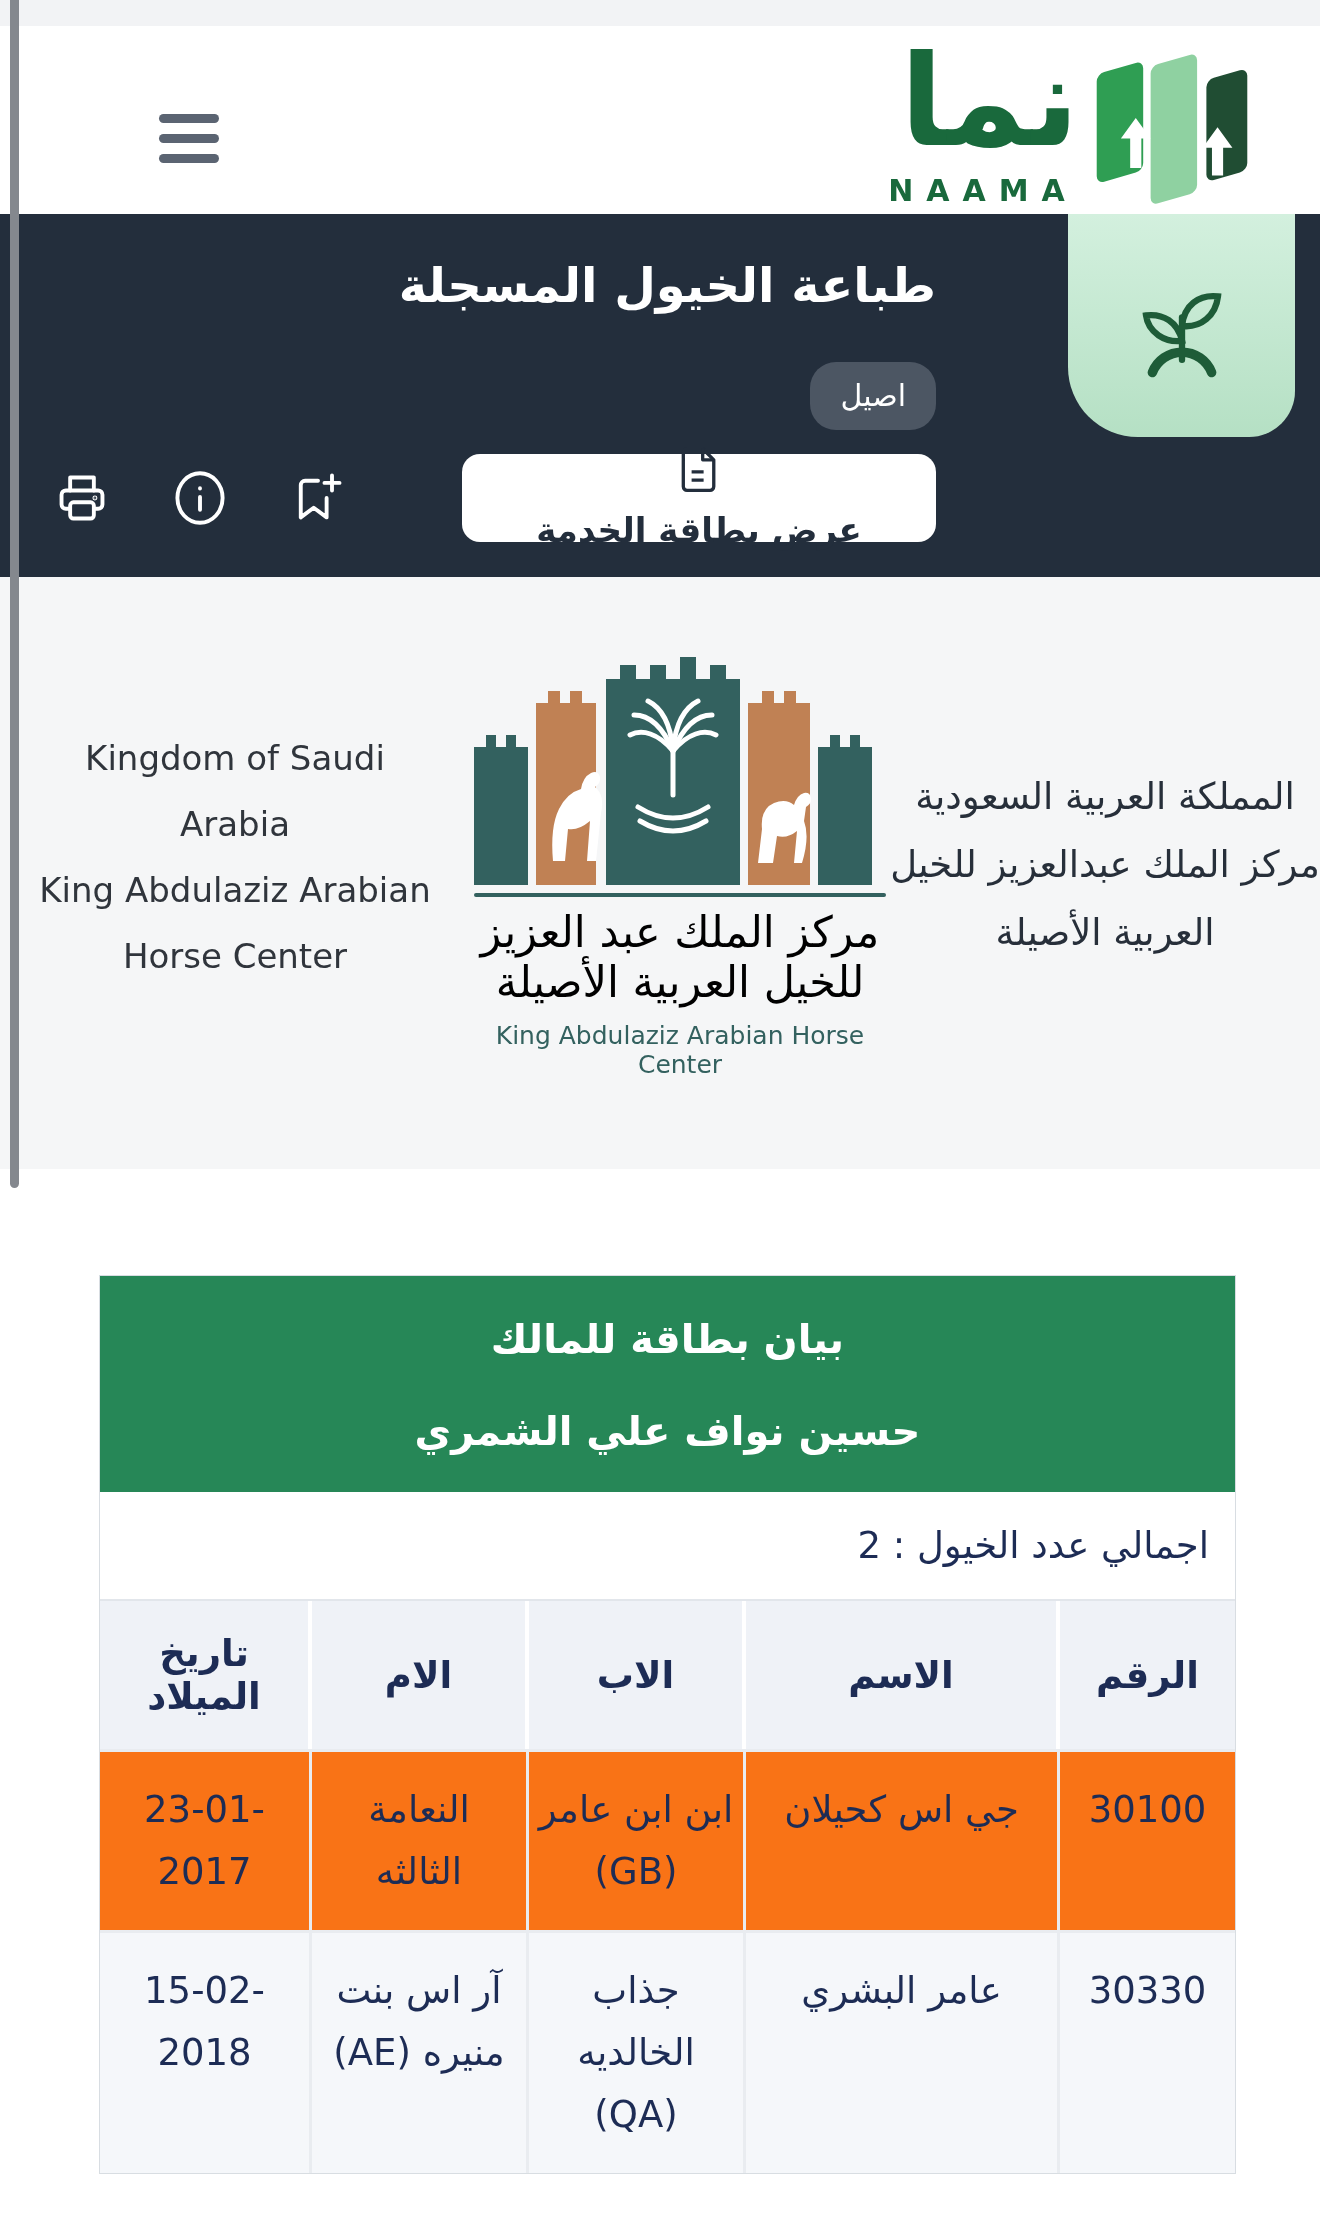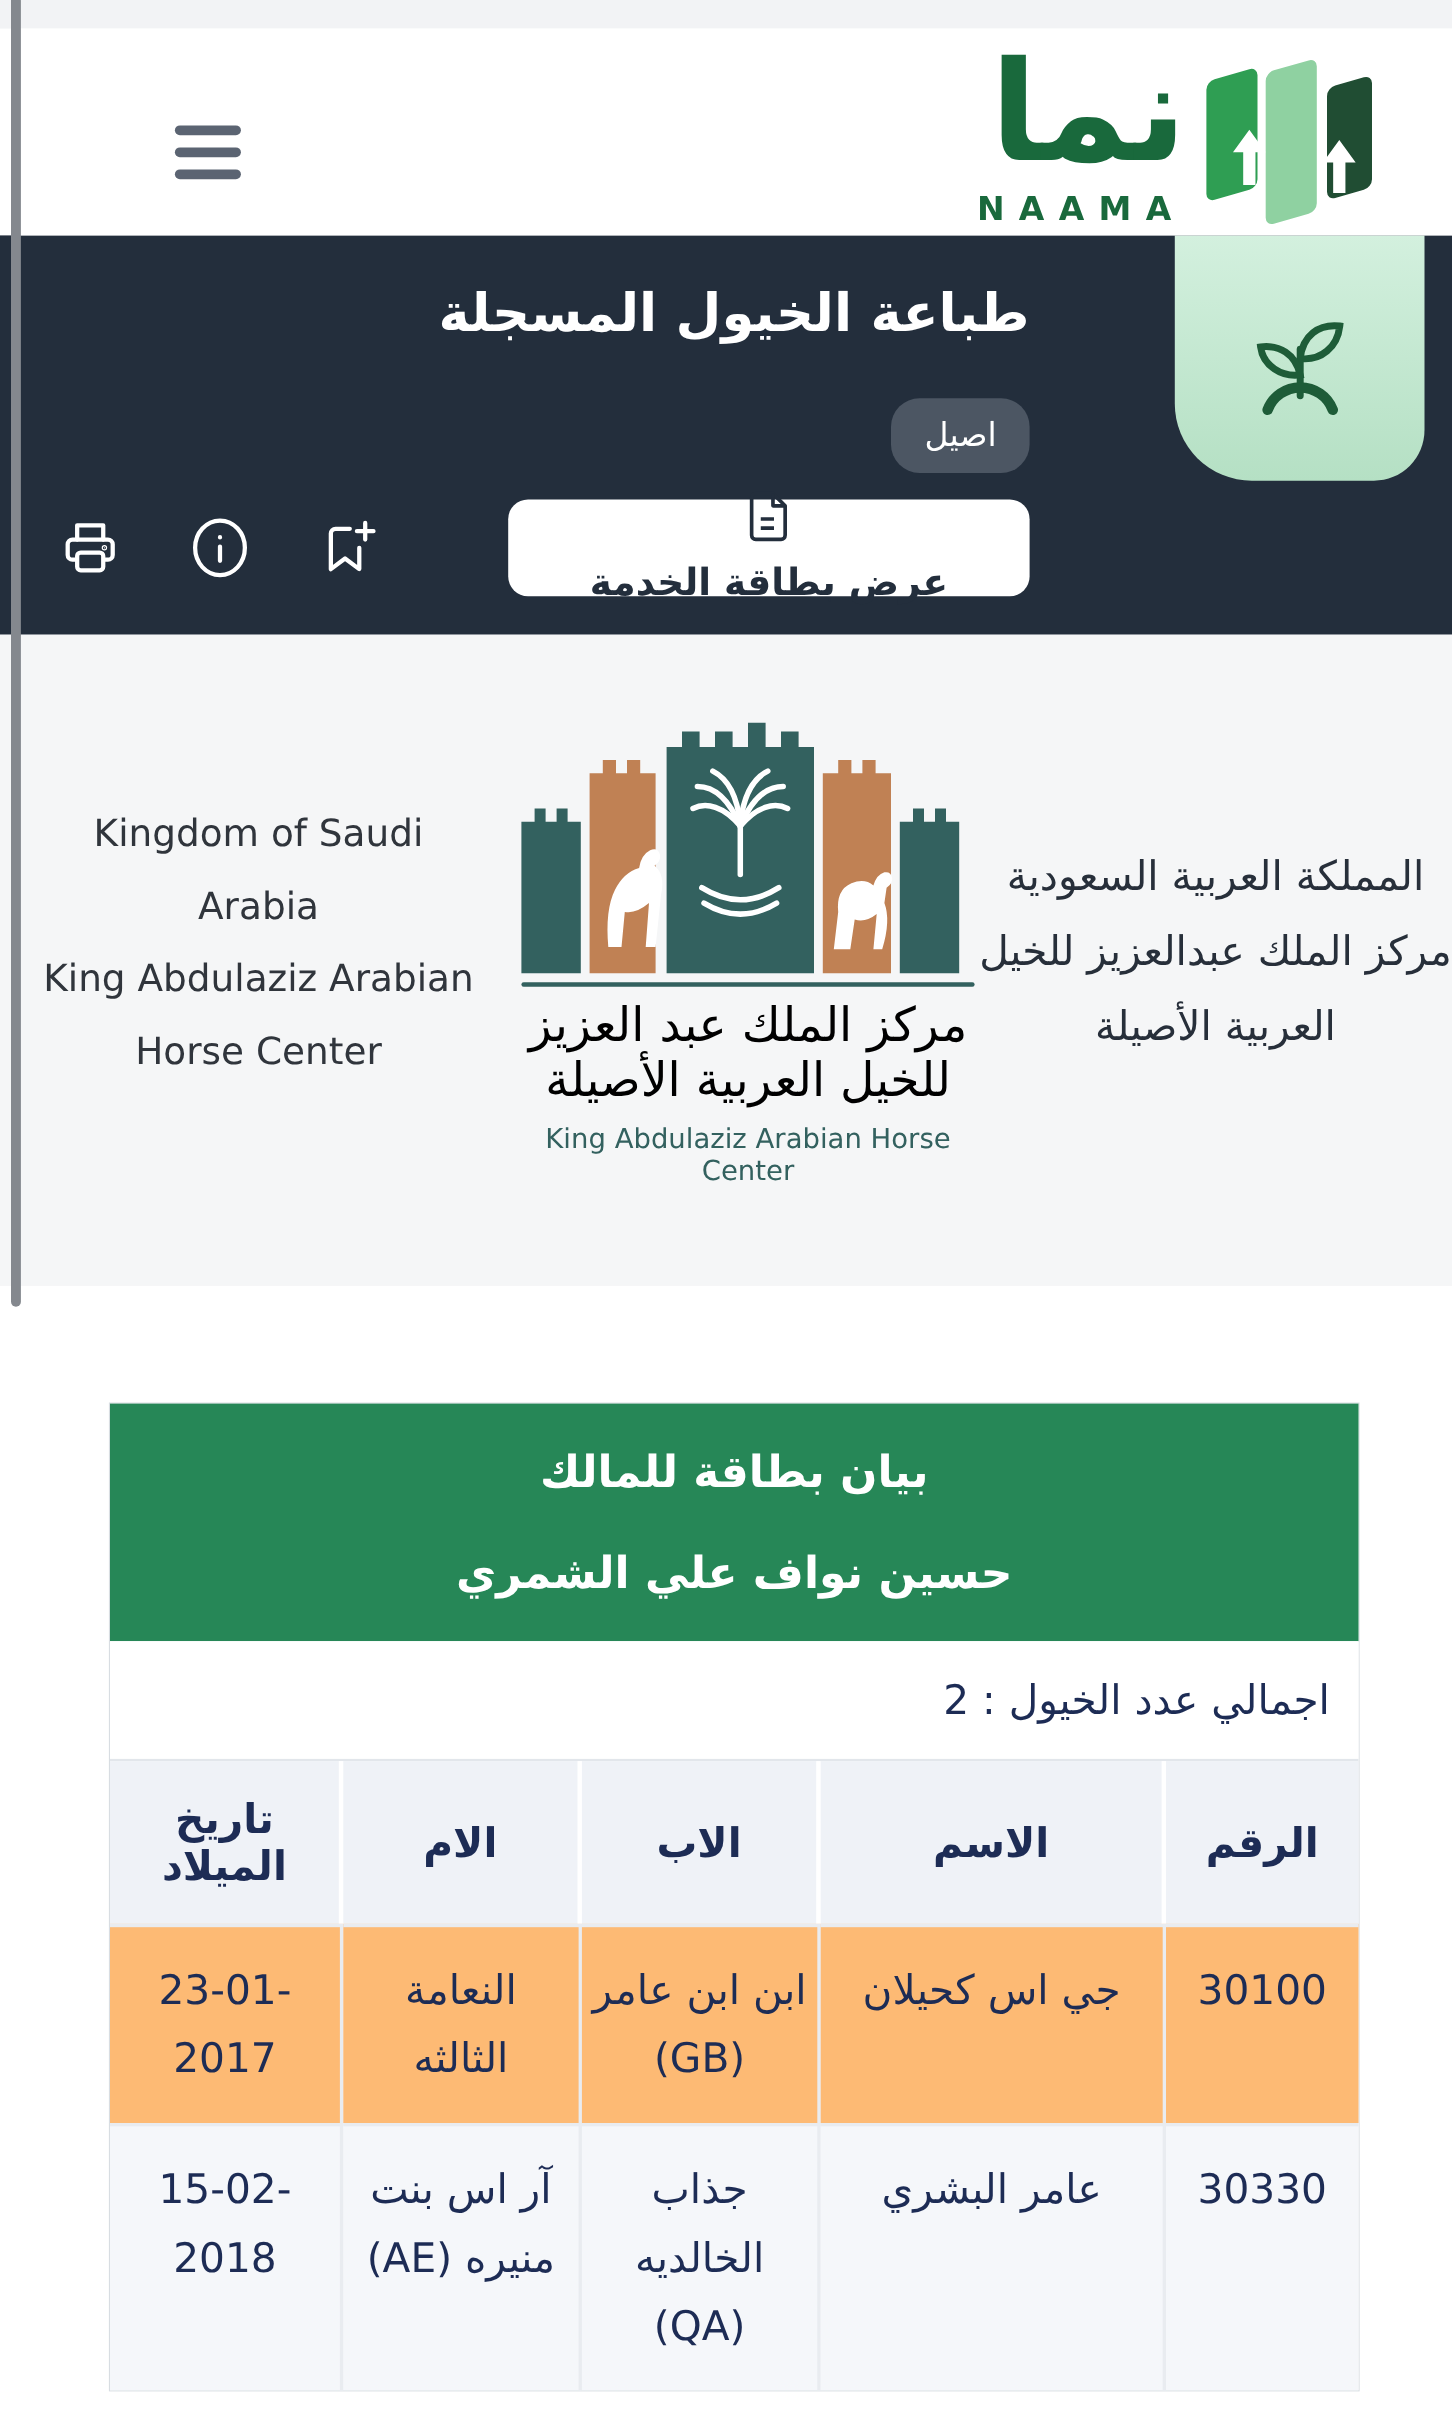--- a/index.html
+++ b/index.html
@@ -47,21 +47,21 @@
     border:1px solid #d8dde2; direction:rtl; color:#1d2c55; }
   .card-green { background:#268757; color:#ffffff; text-align:center; padding:40px 10px 38px 10px; }
   .card-green .t1 { font-size:40px; font-weight:bold; }
   .card-green .t2 { font-size:40px; font-weight:bold; margin-top:46px; }
   .card-total { padding:32px 26px; font-size:37px; text-align:start; border-bottom:2px solid #e2e6eb; background:#ffffff; }
   table.horses { width:100%; border-collapse:separate; border-spacing:0; table-layout:fixed; }
   table.horses th { background:#eff2f7; font-size:37px; font-weight:bold; color:#1d2c55;
     padding:31px 6px; border-inline-start:4px solid #ffffff; }
   table.horses th:first-child { border-inline-start:none; }
   table.horses td { font-size:37px; line-height:62px; color:#1d2c55; text-align:center; vertical-align:top;
-    padding:27px 8px; border-inline-start:3px solid #e9ecf0; border-top:3px solid #e9ecf0; background:#fdba74; }
+    padding:27px 8px; border-inline-start:3px solid #e9ecf0; border-top:3px solid #e9ecf0; background:#f97316; }
   table.horses td:first-child { border-inline-start:none; }
   table.horses tr.alt td { background:#f5f7fa; }
   
   .scroll-thumb { position:absolute; left:10px; top:-4px; width:9px; height:1192px;
     background:#84888e; border-radius:5px; z-index:9; }
   svg { display:block; }
 </style>
 </head>
 <body>
 

